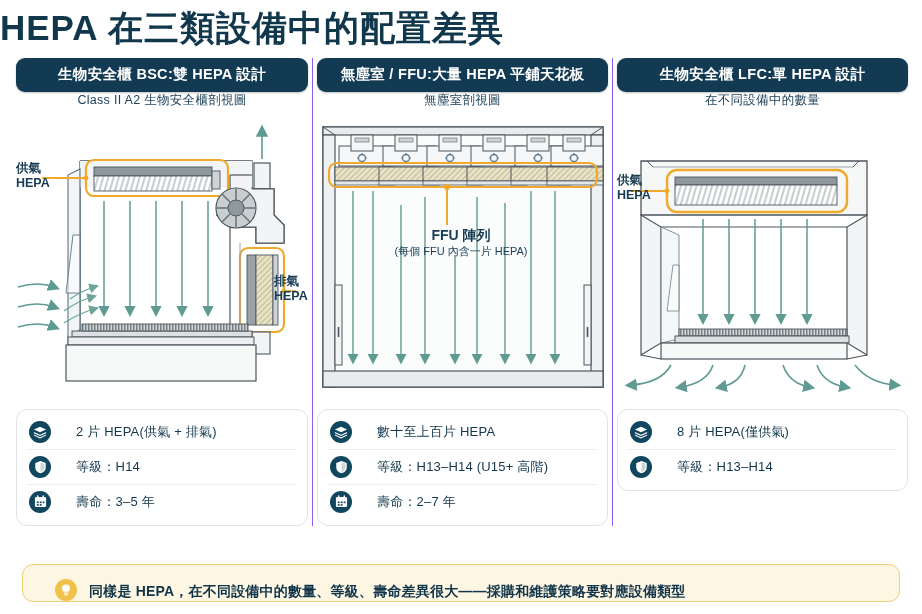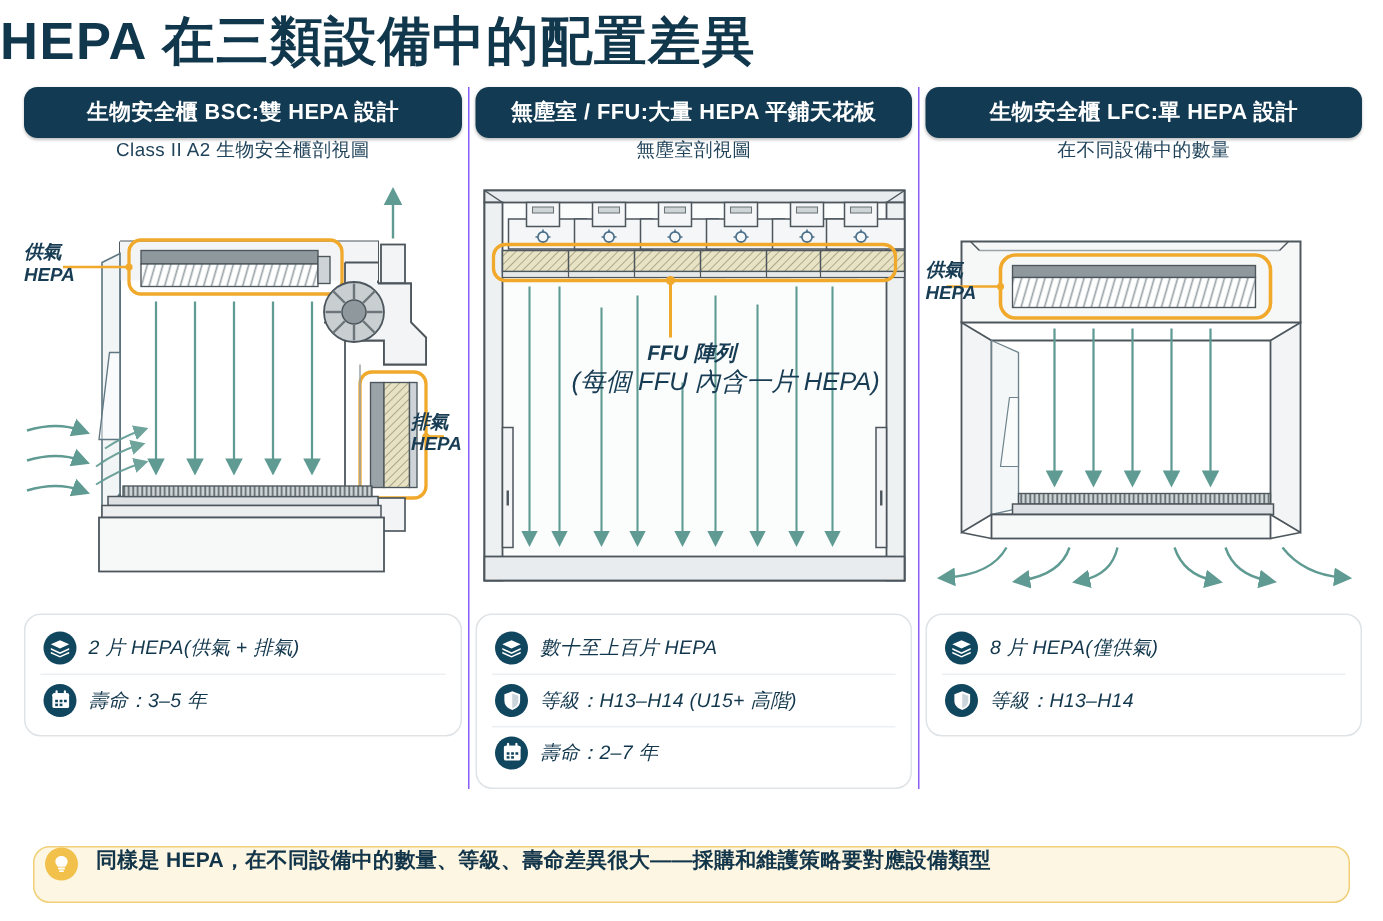--- a/index.html
+++ b/index.html
@@ -55,21 +55,21 @@
   }
   .col-sub{
     text-align:center;
     font-size:12.5px;
     color:#20435a;
     letter-spacing:.3px;
     white-space:nowrap;
   }
 
   
-  .diagram{position:relative;height:290px;margin-top:6px;font-style:italic;}
+  .diagram{position:relative;height:290px;margin-top:6px;}
   .diagram svg{display:block;}
 
   .cap{
     position:absolute;
     font-size:12.5px;
     color:#173c53;
     font-weight:bold;
     line-height:1.25;
     white-space:nowrap;
   }
@@ -79,23 +79,22 @@
     border:1px solid #dfe3e6;
     border-radius:11px;
     background:#fff;
     margin-top:4px;
     padding:5px 10px 6px;
     box-sizing:border-box;
   }
   .spec-row{
     display:flex;
     align-items:center;
-    gap:8px;
+    gap:25px;
     padding:6px 2px;
-    font-style:italic;
   }
   .spec-row + .spec-row{border-top:1px solid #eceff1;}
   .ico{
     width:22px;height:22px;border-radius:50%;
     background:#11465f;
     flex:0 0 22px;
     display:flex;align-items:center;justify-content:center;
   }
   .ico svg{display:block;}
   .spec-txt{
@@ -107,22 +106,22 @@
 
   
   .footer{
     position:absolute;
     left:22px;right:22px;bottom:12px;
     background:#fdf6e3;
     border:1.5px solid #f0cf76;
     border-radius:11px;
     height:38px;
     display:flex;
-    align-items:flex-start;
-    padding-left:7px;
+    align-items:flex-end;
+    padding-left:32px;
     box-sizing:border-box;
     margin-top:26px;
   }
   .bulb{
     width:22px;height:22px;border-radius:50%;
     background:#f2c14b;
     display:flex;align-items:center;justify-content:center;
     flex:0 0 22px;
     margin-right:12px;
   }
@@ -269,20 +268,29 @@
             <svg width="14" height="14" viewBox="0 0 16 16">
                 <path d="M8 2 L15 5.2 L8 8.4 L1 5.2 Z" fill="#fff"></path>
                 <path d="M1 8 L8 11.2 L15 8 L15 9.3 L8 12.5 L1 9.3 Z" fill="#fff"></path>
                 <path d="M1 10.8 L8 14 L15 10.8 L15 12.1 L8 15.3 L1 12.1 Z" fill="#fff"></path>
               </svg>
           </span>
           <span class="spec-txt">2 片 HEPA(供氣 + 排氣)</span>
         </div>
         <div class="spec-row">
           <span class="ico">
+            <svg width="13" height="14" viewBox="0 0 14 16">
+                <path d="M7 1 L13 3.3 V8.2 C13 11.8 10.4 14.2 7 15.2 C3.6 14.2 1 11.8 1 8.2 V3.3 Z" fill="#fff"></path>
+                <path d="M7 2.6 L11.6 4.3 V8.2 C11.6 11 9.6 13 7 13.8 Z" fill="#11465f" opacity="0.22"></path>
+              </svg>
+          </span>
+          <span class="spec-txt">等級：H14</span>
+        </div>
+        <div class="spec-row">
+          <span class="ico">
             <svg width="13" height="13" viewBox="0 0 14 14">
                 <rect x="1" y="2.4" width="12" height="10.6" rx="1.4" fill="#fff"></rect>
                 <rect x="1" y="2.4" width="12" height="3" rx="1.4" fill="#fff"></rect>
                 <line x1="4" y1="1" x2="4" y2="3.4" stroke="#fff" stroke-width="1.6" stroke-linecap="round"></line>
                 <line x1="10" y1="1" x2="10" y2="3.4" stroke="#fff" stroke-width="1.6" stroke-linecap="round"></line>
                 <g fill="#11465f">
                   <rect x="3" y="7" width="2" height="1.8"></rect>
                   <rect x="6.2" y="7" width="2" height="1.8"></rect>
                   <rect x="9.3" y="7" width="2" height="1.8"></rect>
                   <rect x="3" y="9.8" width="2" height="1.8"></rect>
@@ -430,21 +438,21 @@
           </g>
 
           <g>
             <line x1="130" y1="72" x2="130" y2="110" stroke="#f0a92b" stroke-width="2"></line>
             <circle cx="130" cy="72" r="3" fill="#f0a92b"></circle>
           </g>
         </svg>
 
         <div class="cap" style="left:64px;top:112px;text-align:center;width:160px;">
           <span style="font-size:14px;">FFU 陣列</span><br>
-          <span style="font-weight:normal;font-size:17px;">(每個 FFU 內含一片 HEPA)</span>
+          <span style="font-weight:normal;font-size:11px;">(每個 FFU 內含一片 HEPA)</span>
         </div>
       </div>
 
       <div class="spec">
         <div class="spec-row">
           <span class="ico">
             <svg width="14" height="14" viewBox="0 0 16 16">
                 <path d="M8 2 L15 5.2 L8 8.4 L1 5.2 Z" fill="#fff"></path>
                 <path d="M1 8 L8 11.2 L15 8 L15 9.3 L8 12.5 L1 9.3 Z" fill="#fff"></path>
                 <path d="M1 10.8 L8 14 L15 10.8 L15 12.1 L8 15.3 L1 12.1 Z" fill="#fff"></path>

